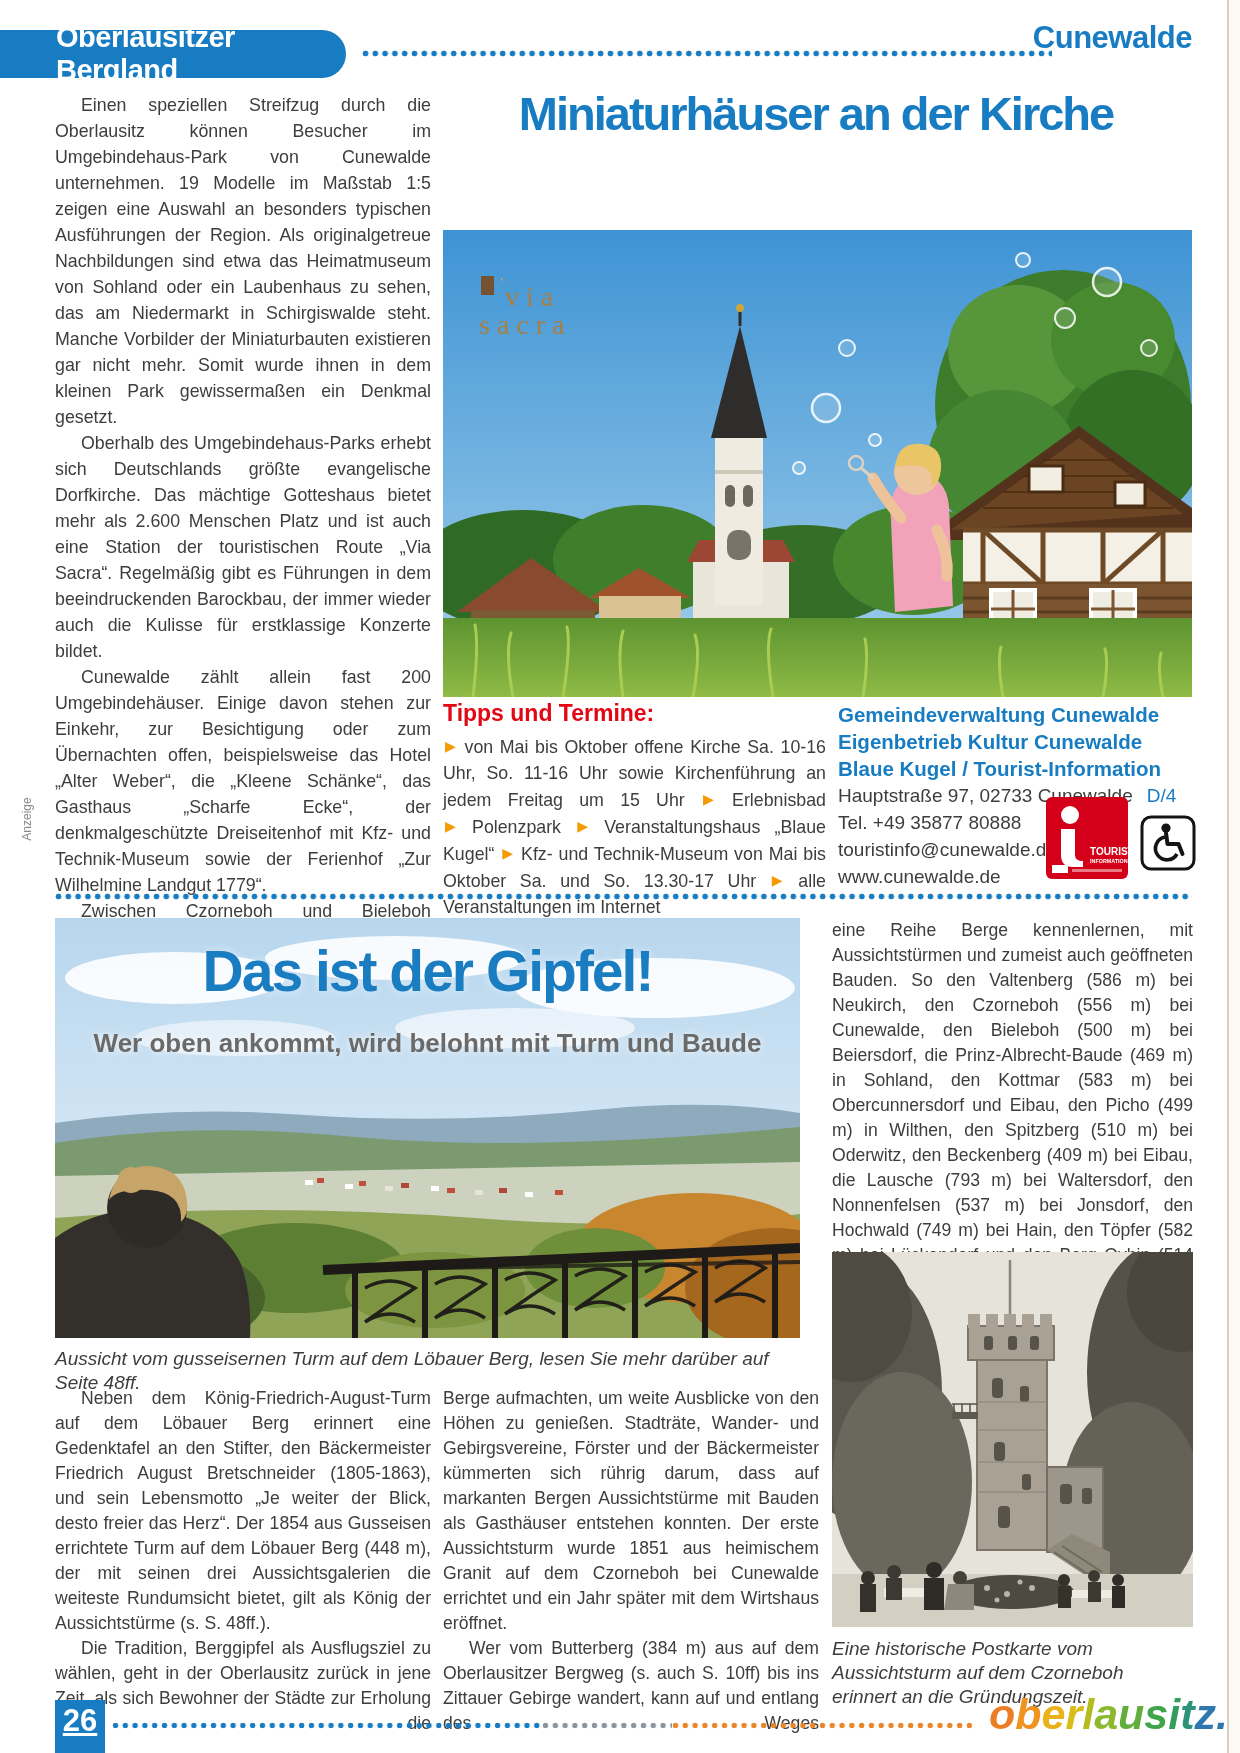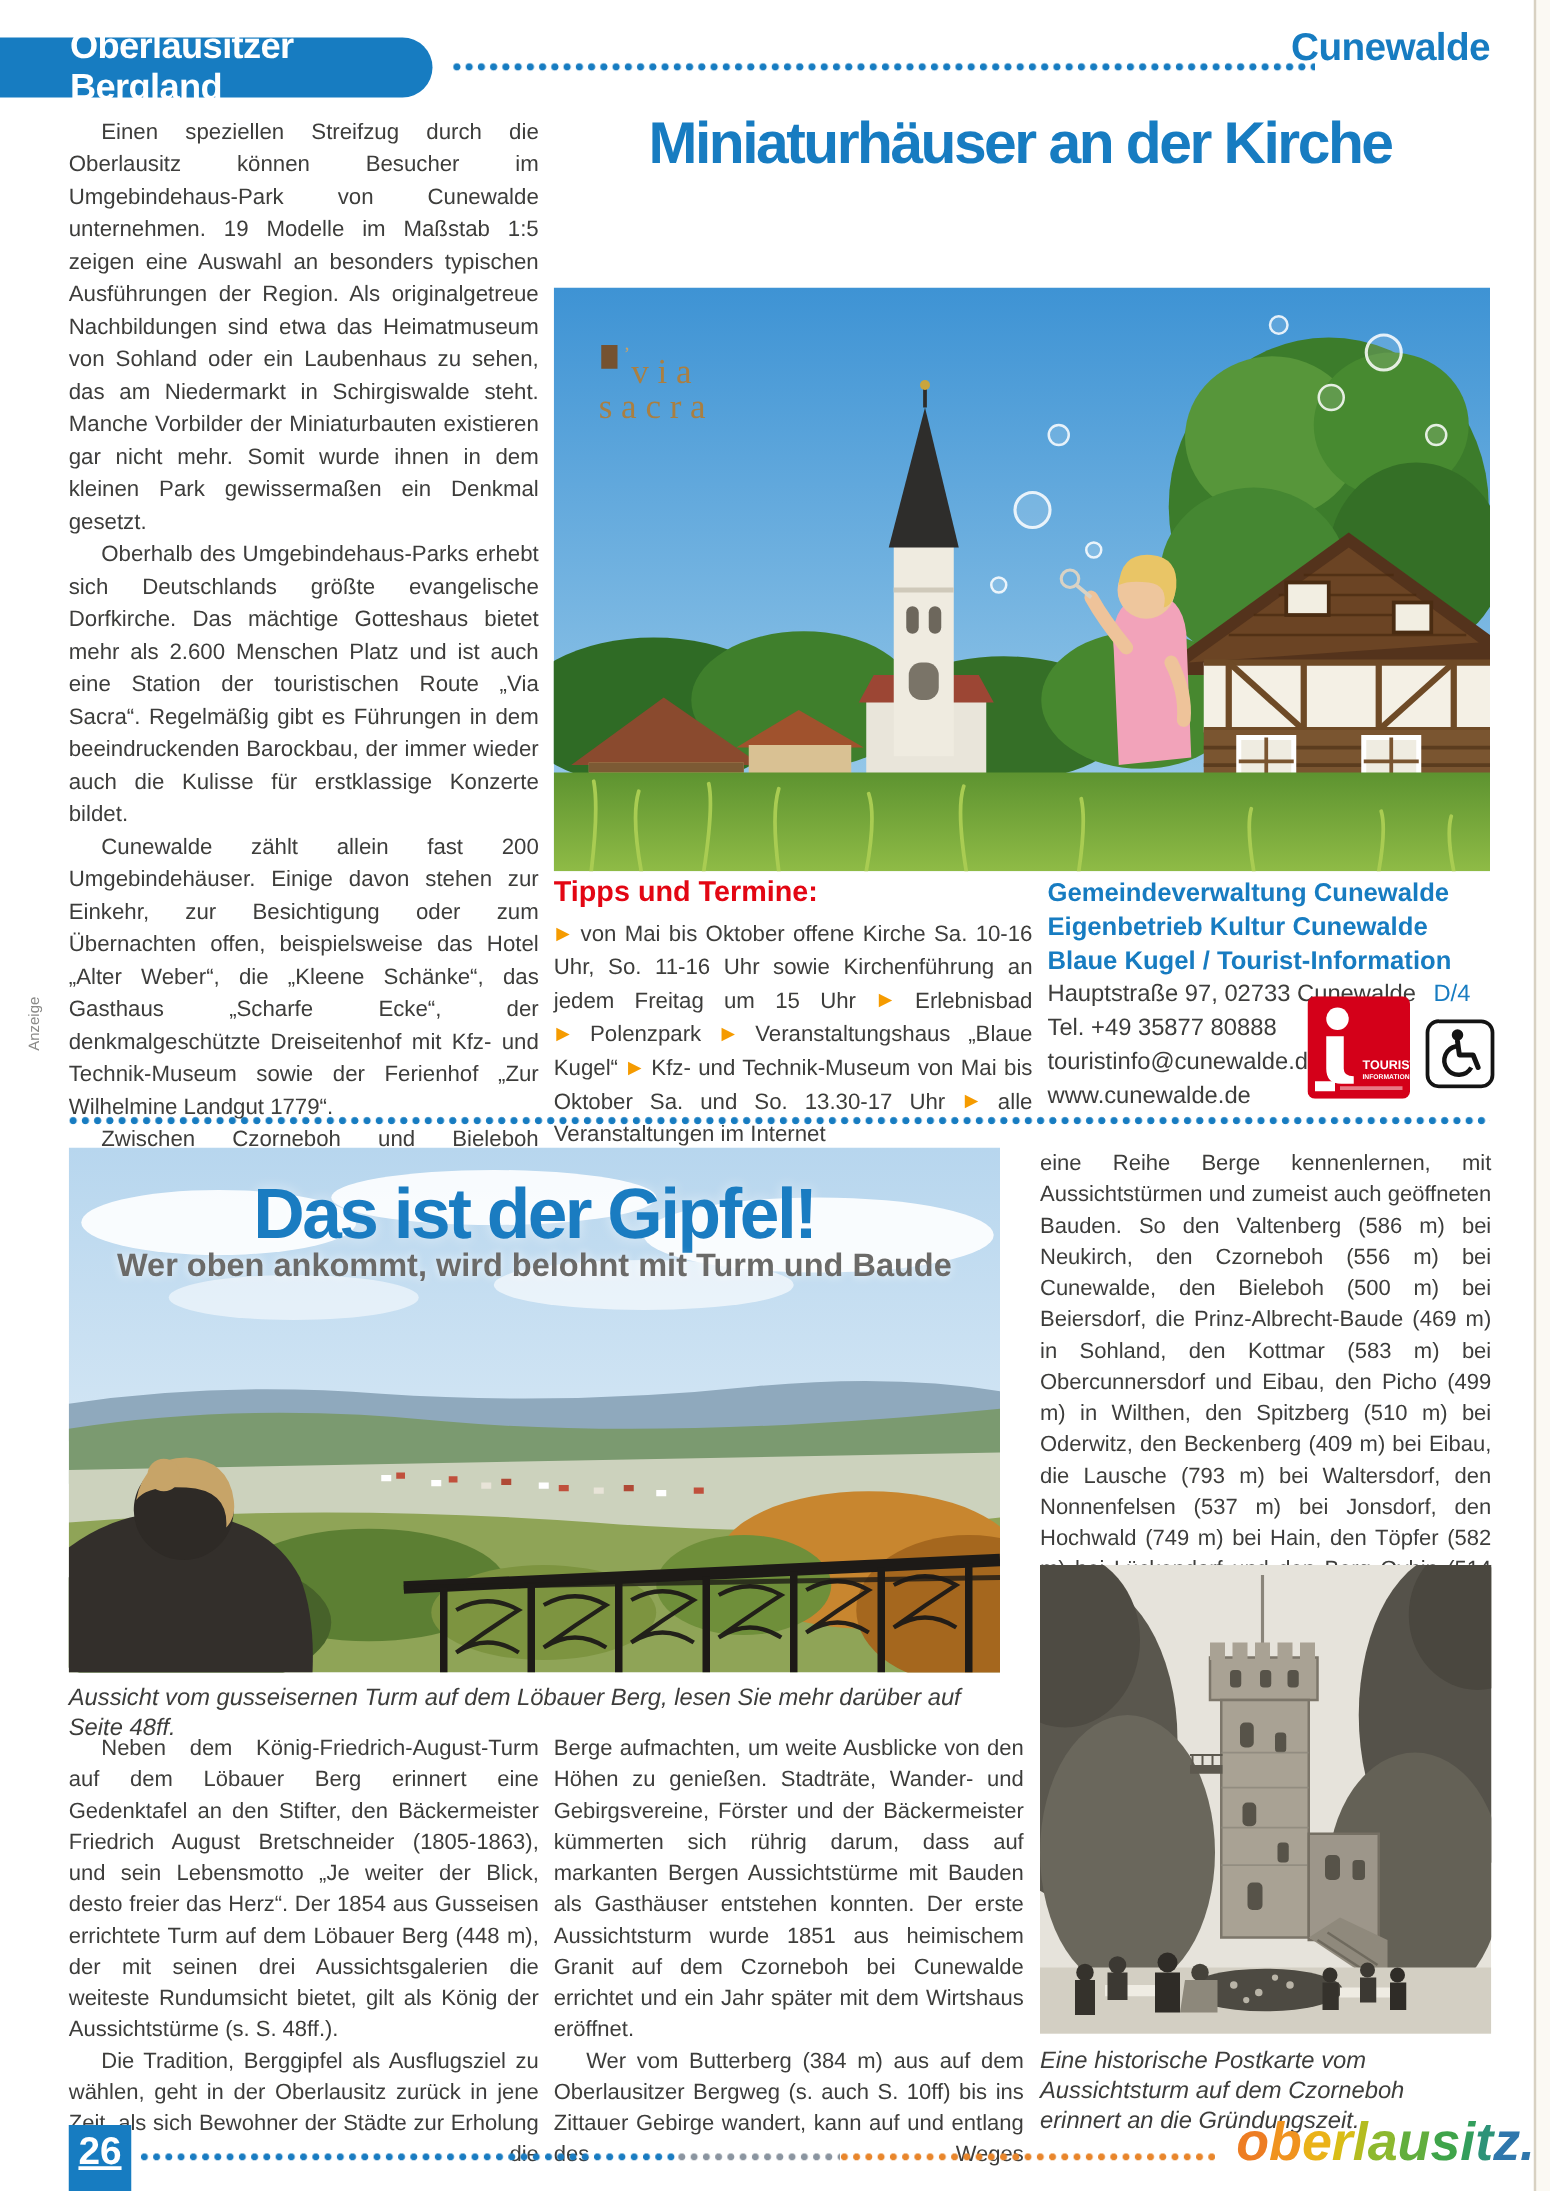--- a/index.html
+++ b/index.html
@@ -49,21 +49,21 @@
   .contact .plain{ font-size:19px; line-height:27px; color:#3d3d3b; }
   .gridref{ color:#177cc1; margin-left:14px; }
   .tourist-logo{ position:absolute; left:1046px; top:797px; width:82px; height:82px; }
   .wheel-box{ position:absolute; left:1140px; top:815px; width:56px; height:56px; }
   .sep-dots{ position:absolute; left:55px; top:893px; width:1137px; }
   
   .photo2{ position:absolute; left:55px; top:918px; width:745px; height:420px; }
   .a2-title{ position:absolute; left:55px; top:938px; width:745px; text-align:center;
     color:#1a7cc1; font-size:57px; font-weight:bold; letter-spacing:-2px;
     text-shadow:0 0 10px rgba(255,255,255,.55); }
-  .a2-sub{ position:absolute; left:55px; top:997px; width:745px; text-align:center;
+  .a2-sub{ position:absolute; left:55px; top:1028px; width:745px; text-align:center;
     color:#6b6a68; font-size:26px; font-weight:bold;
     text-shadow:0 0 8px rgba(255,255,255,.85); }
   .caption{ font-style:italic; font-size:19px; color:#3d3d3b; line-height:24px; }
   .cap1{ position:absolute; left:55px; top:1347px; width:745px; }
   .col1{ position:absolute; left:55px; top:1386px; width:376px; }
   .col2{ position:absolute; left:443px; top:1386px; width:376px; }
   .col3{ position:absolute; left:832px; top:918px; width:361px; }
   .col1 p,.col2 p,.col3 p{ line-height:25px; font-size:17.6px; }
   .postcard{ position:absolute; left:832px; top:1252px; width:361px; height:375px; }
   .cap2{ position:absolute; left:832px; top:1637px; width:361px; }

